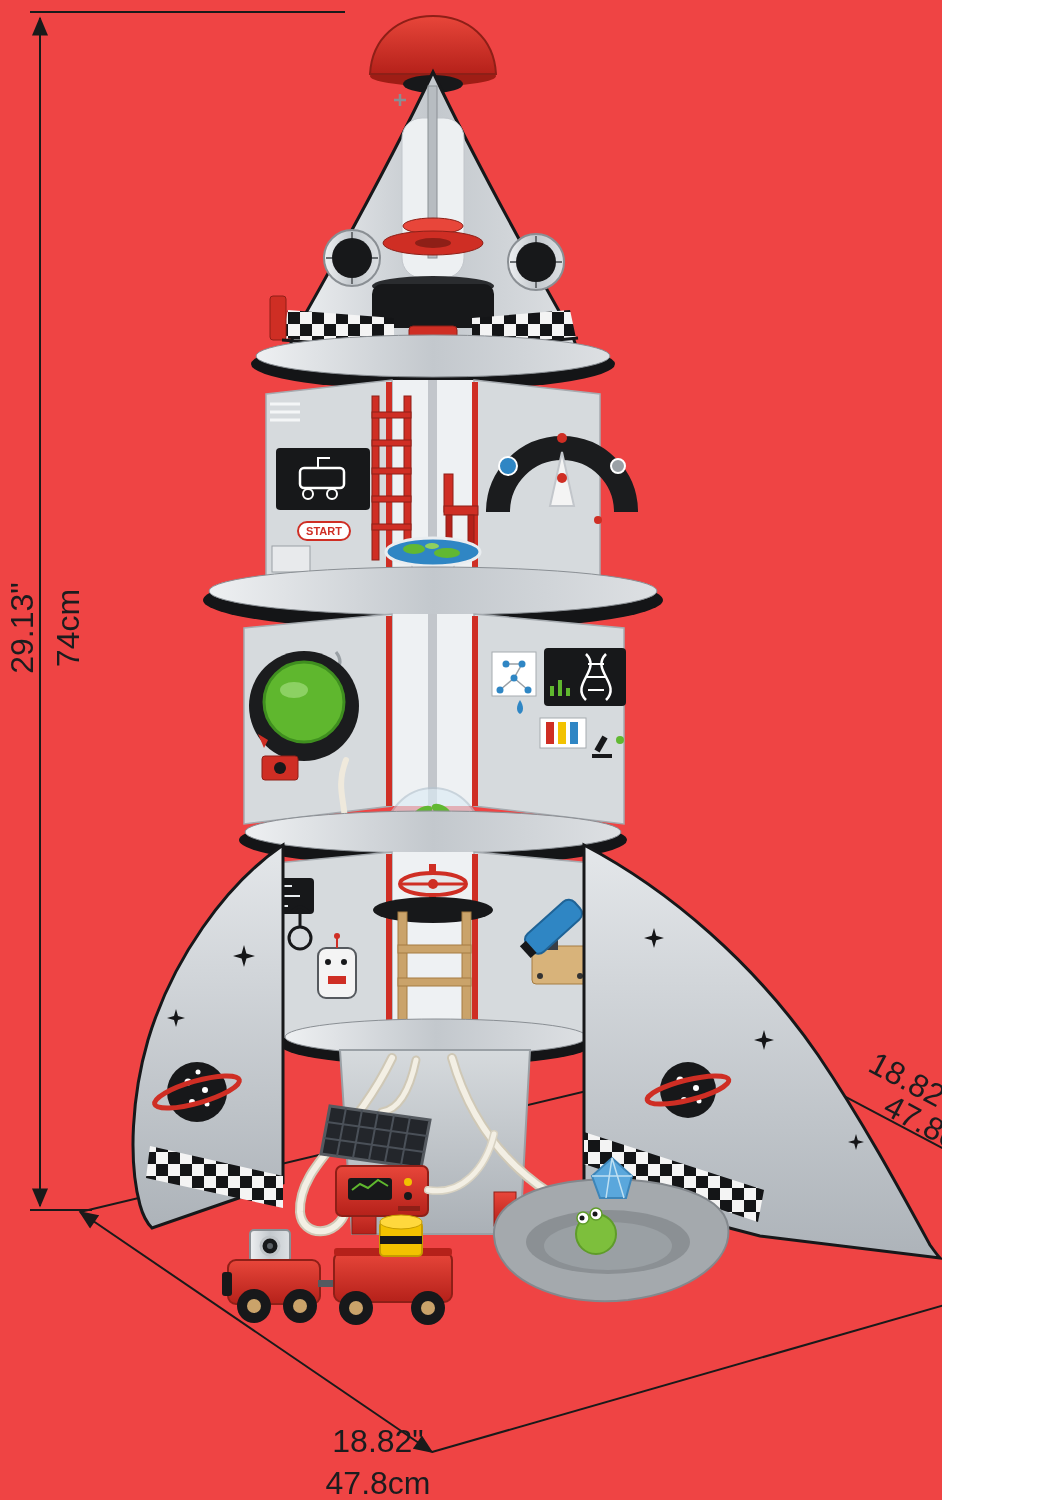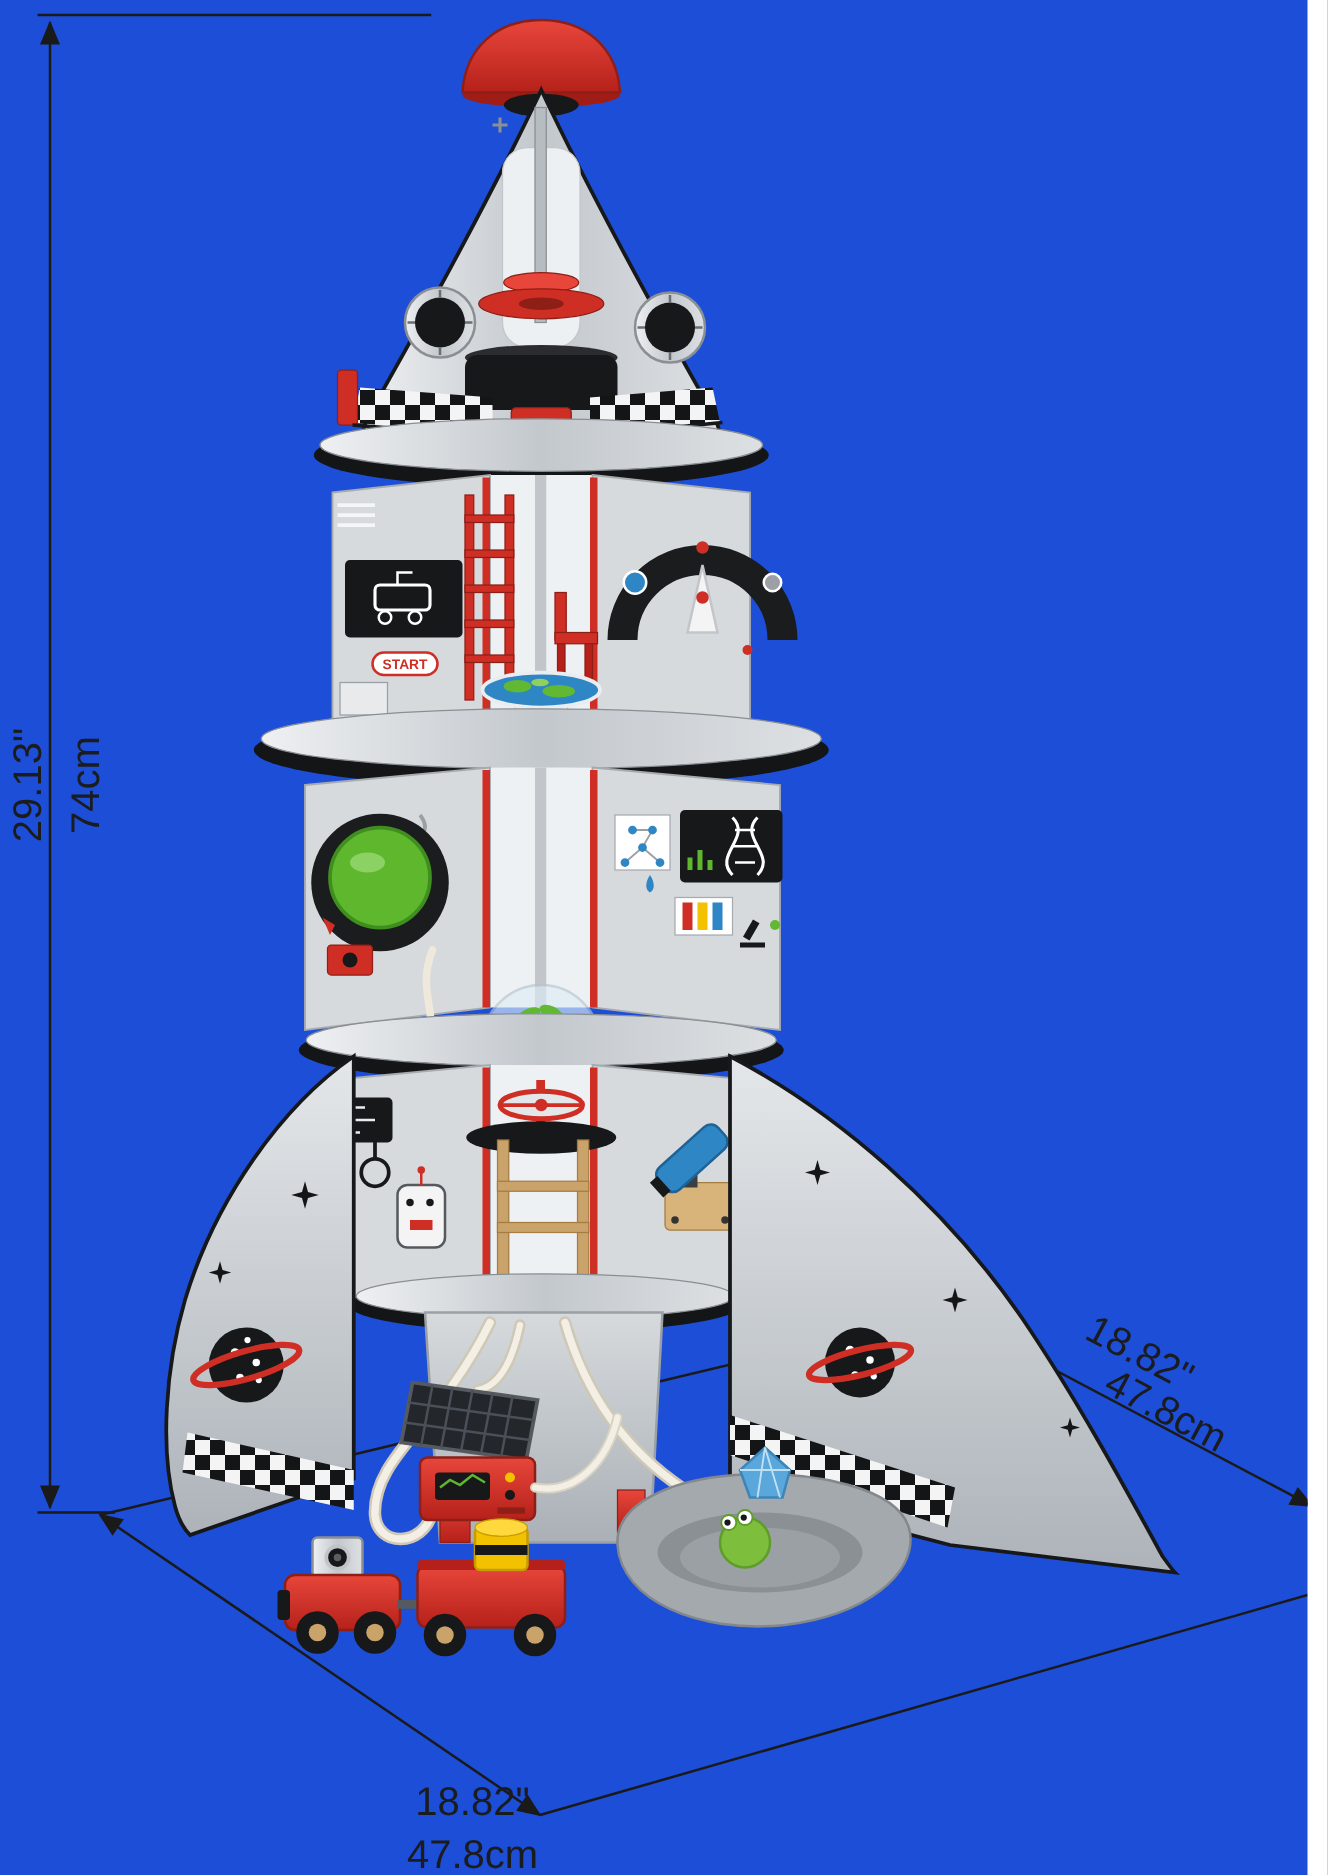--- a/index.html
+++ b/index.html
@@ -1,19 +1,19 @@
 <!DOCTYPE html>
 <html><head>
 <meta charset="utf-8">
 <style>
   html,body{margin:0;padding:0;background:#ffffff;}
   .canvas{
     position:relative;
-    width:1046px;height:1500px;
-    background:#1d4ed8;
+    width:942px;height:1500px;
+    background:#ef4444;
     overflow:hidden;
     font-family:"Liberation Sans", sans-serif;
     text-align:center;
   }
   svg text{
     font-family:"Liberation Sans", sans-serif;
     fill:#1b1c1e;
   }
   .dim-text{font-size:32px;}
   .start-text{font-size:11px;font-weight:bold;fill:#cf2e24;}

